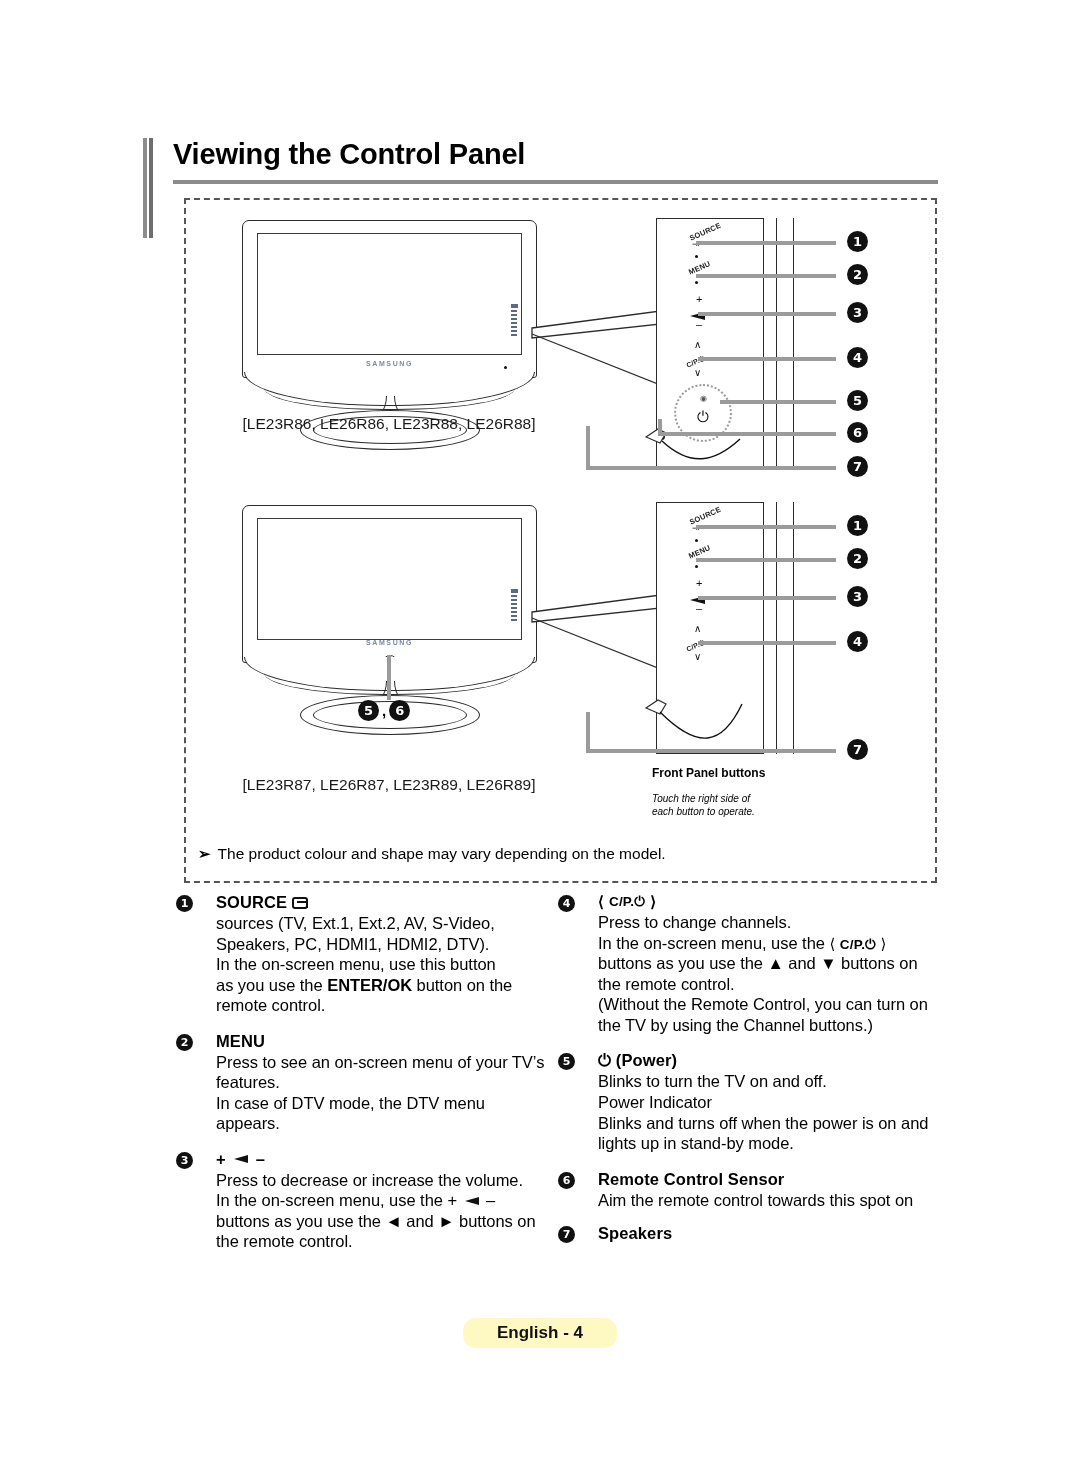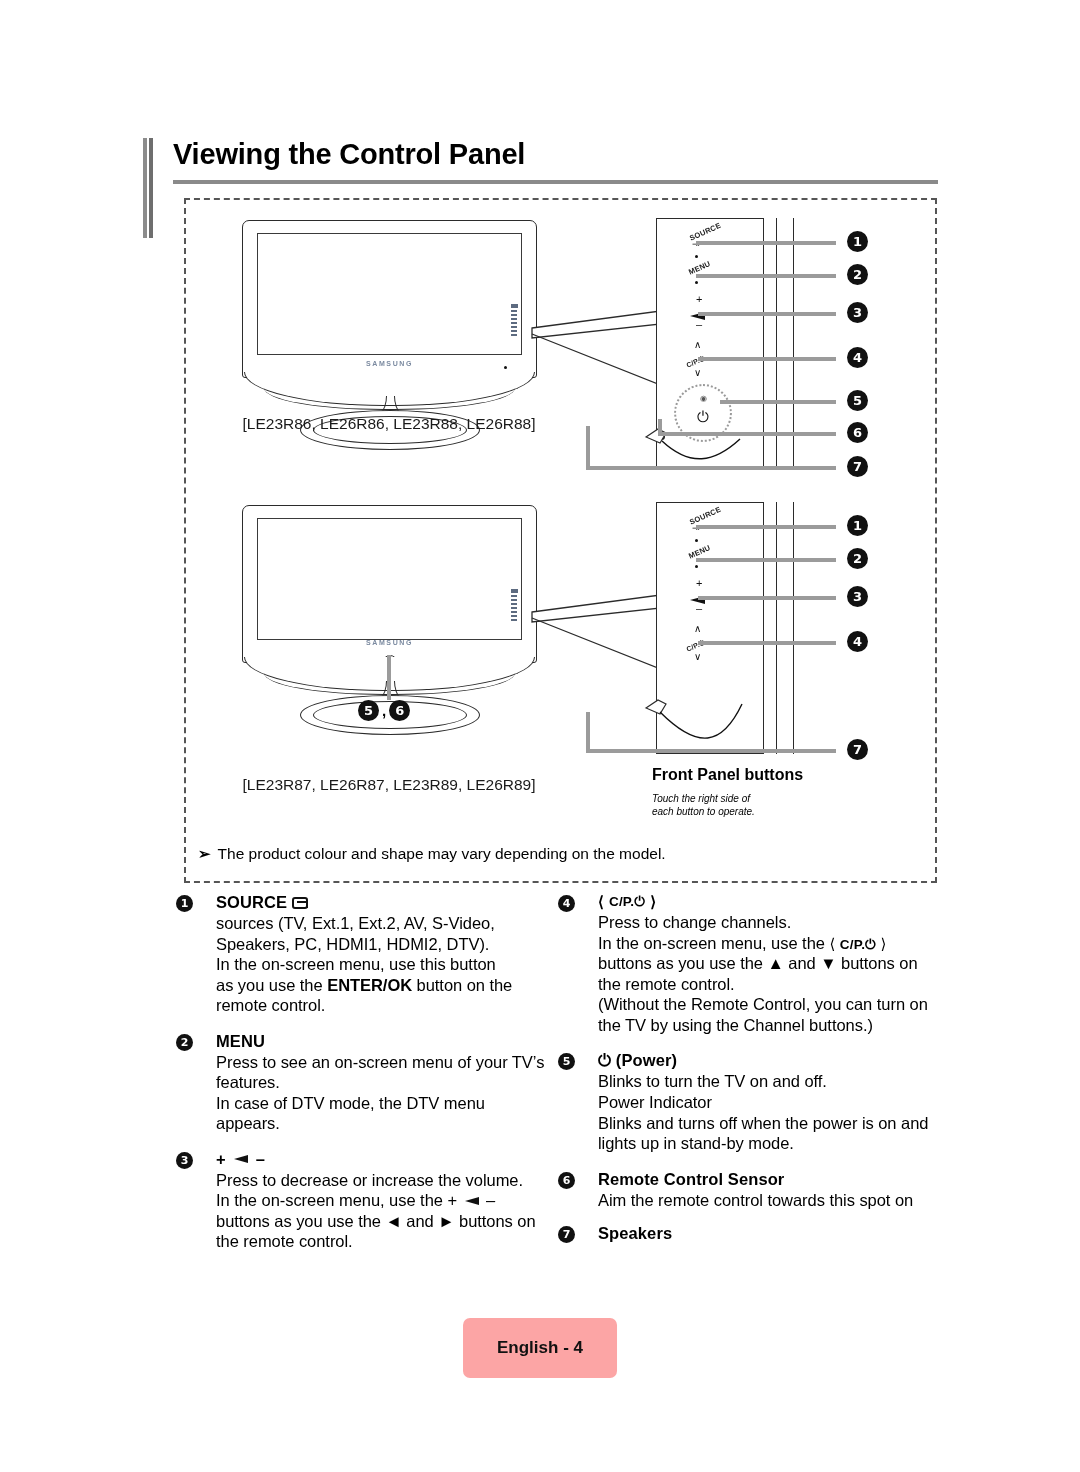--- a/index.html
+++ b/index.html
@@ -114,21 +114,21 @@
   .bul{
     position:absolute;width:21px;height:21px;border-radius:50%;
     background:#111;color:#fff;font-size:13px;font-weight:bold;
     display:flex;align-items:center;justify-content:center;
     font-family:"DejaVu Sans", sans-serif;line-height:1;
   }
 
   .modellabel{
     position:absolute;font-size:15.5px;color:#1a1a1a;white-space:nowrap;text-align:center;
   }
-  .fp-title{position:absolute;font-size:16px;font-weight:bold;}
+  .fp-title{position:absolute;font-size:12px;font-weight:bold;}
   .fp-sub{position:absolute;font-size:10px;line-height:1.32;font-style:italic;}
   .note{position:absolute;font-size:15.5px;white-space:nowrap;}
   .note .arrowglyph{font-size:15px;font-weight:bold;margin-right:7px;}
 
   
   .pairwrap{position:absolute;display:flex;align-items:center;gap:3px;}
   .pairwrap .comma{font-size:15px;font-weight:bold;}
 
   
   .desc{position:absolute;left:176px;top:893px;width:762px;}
@@ -158,21 +158,21 @@
     border-top:2px solid #111;border-right:2px solid #111;
     transform:skewX(0deg);
   }
   .volmark{display:inline-block;width:0;height:0;border-top:4px solid transparent;border-bottom:4px solid transparent;border-right:14px solid #111;vertical-align:1px;margin:0 3px;}
   .cpgrp{font-size:13.5px;font-weight:bold;letter-spacing:0.2px;}
   .chev{font-size:15px;}
 
   
   .footer{
     position:absolute;left:50%;transform:translateX(-50%);top:1318px;
-    background:#fca5a5;border-radius:7px;padding:20px 34px;
+    background:#fef9c3;border-radius:13px;padding:5px 34px;
     font-size:17px;font-weight:bold;color:#111;
   }
 </style>
 </head>
 <body>
 
 <div class="page">
 
   <div class="title-wrap">
     <div class="title-bars">

